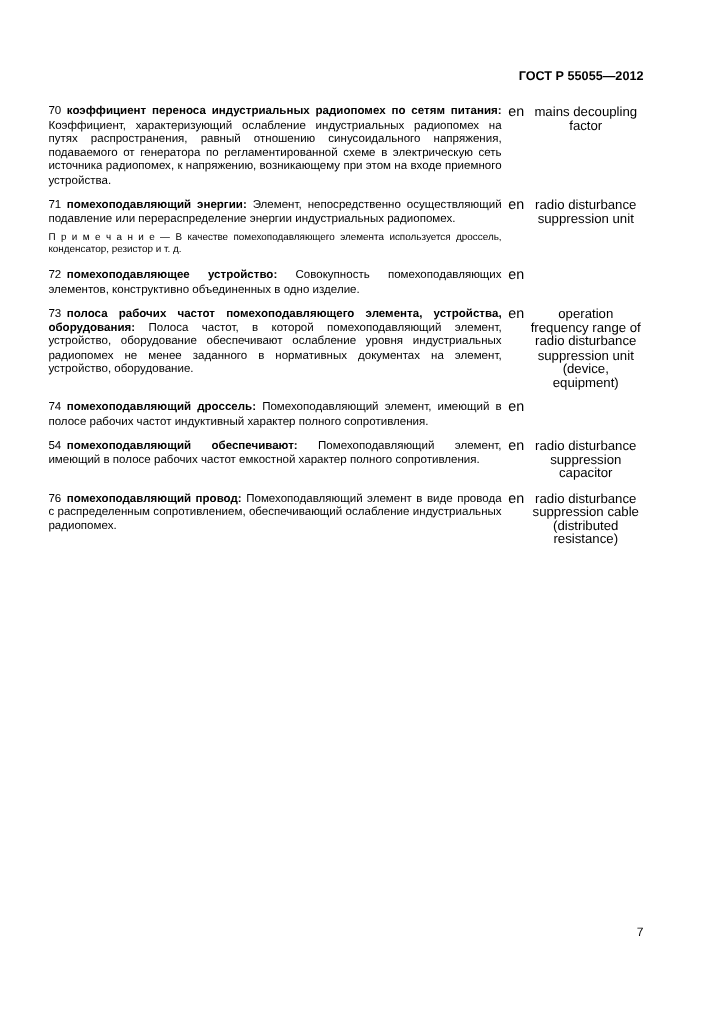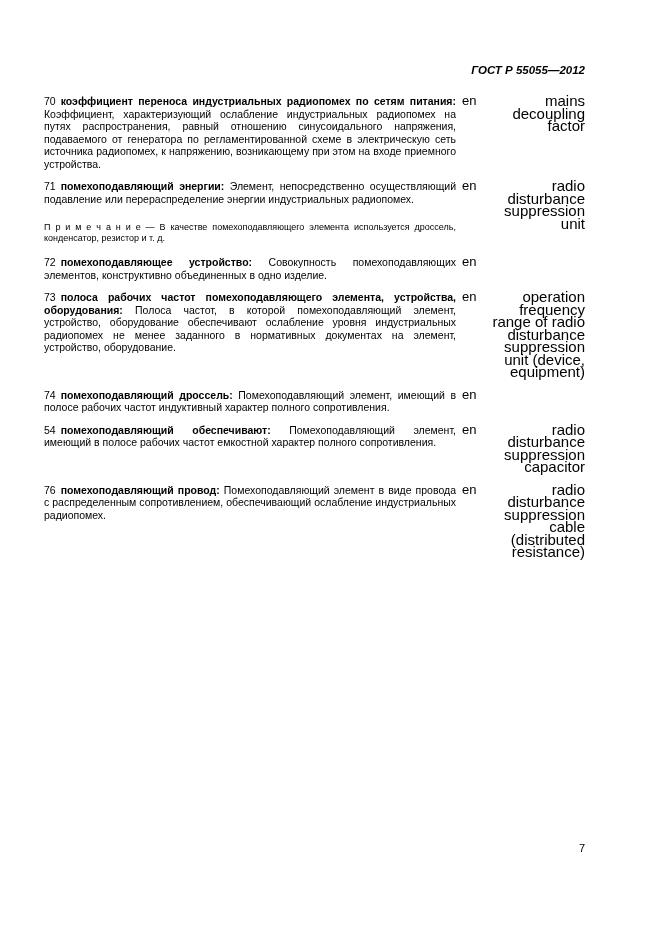--- a/index.html
+++ b/index.html
@@ -17,21 +17,20 @@
     overflow: hidden;
   }
   .doc-header {
     position: absolute;
     top: 64px;
     left: 44px;
     width: 541px;
     text-align: right;
     font-weight: 700;
     font-size: 11.5px;
-    font-style: italic;
   }
   .content {
     position: absolute;
     top: 95px;
     left: 44px;
     width: 541px;
   }
   .term-row {
     display: flex;
     align-items: flex-start;
@@ -44,39 +43,39 @@
     line-height: 12.5px;
     text-align: justify;
   }
   .term-para { margin: 0; }
   .term-num {
     font-weight: 400;
     margin-right: 5px;
   }
   .term-name { font-weight: 700; }
   .note {
-    margin: 17px 0 2px 0;
+    margin: 5px 0 2px 0;
     font-size: 9px;
     line-height: 11px;
     text-align: justify;
   }
   .term-lang {
     flex: 0 0 24px;
     width: 24px;
     box-sizing: border-box;
     padding-left: 6px;
     font-size: 13px;
     line-height: 12.5px;
   }
   .term-trans {
     flex: 0 0 105px;
     width: 105px;
-    font-size: 15px;
+    font-size: 12px;
     line-height: 12.5px;
-    text-align: right;
+    text-align: center;
   }
   .page-number {
     position: absolute;
     top: 842px;
     left: 44px;
     width: 541px;
     text-align: right;
     font-size: 11px;
   }
 </style>

